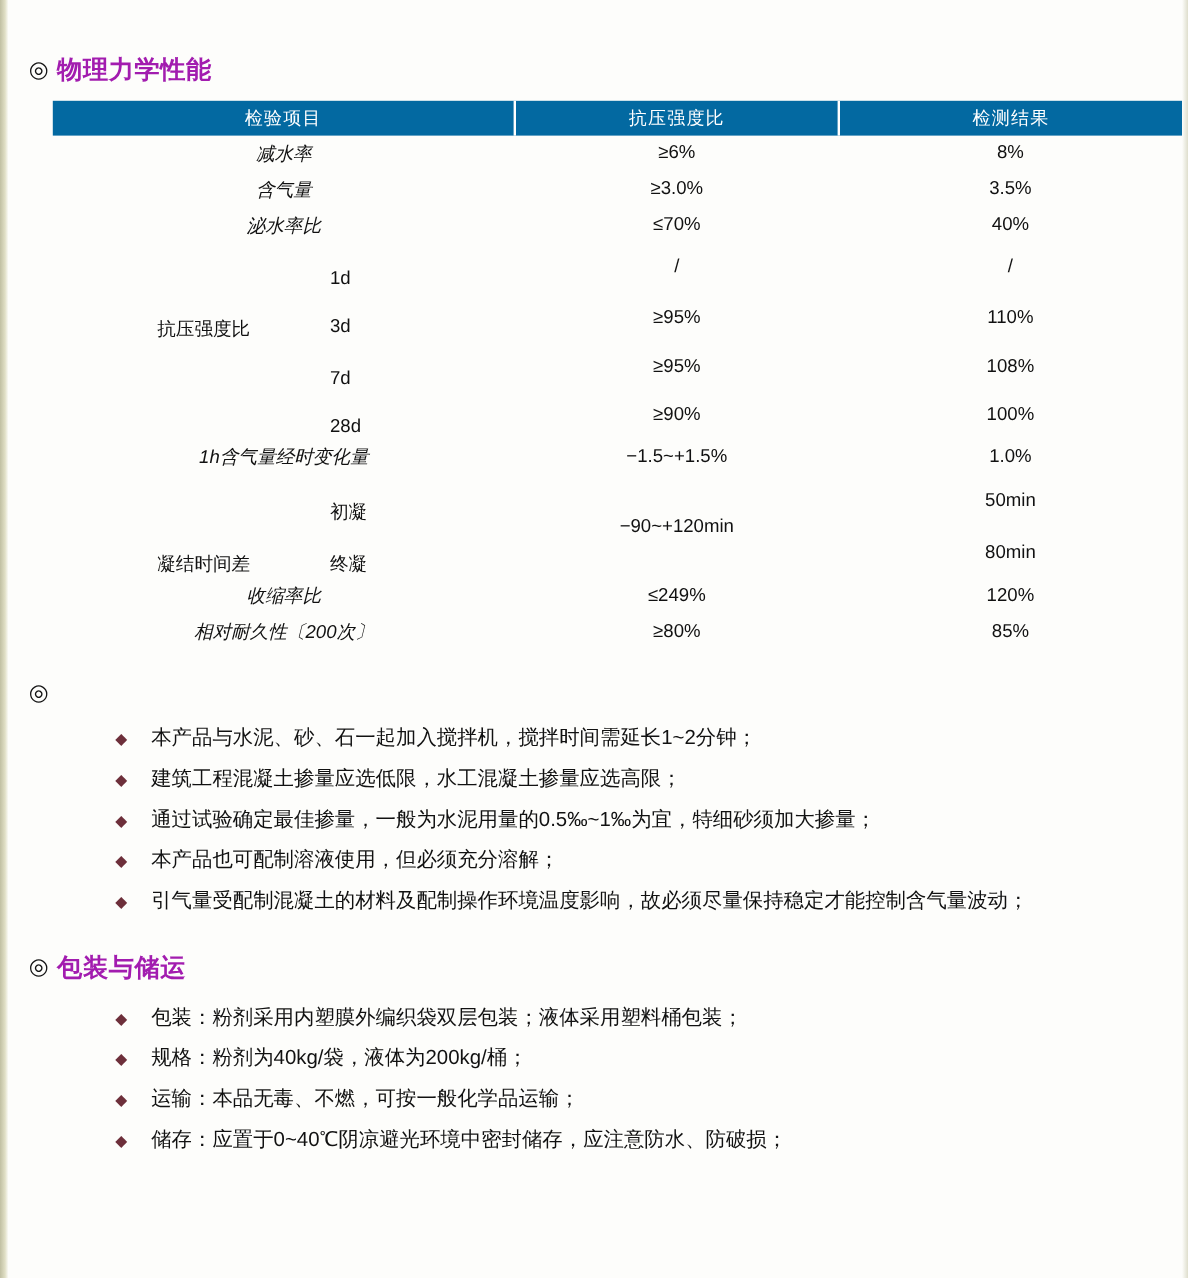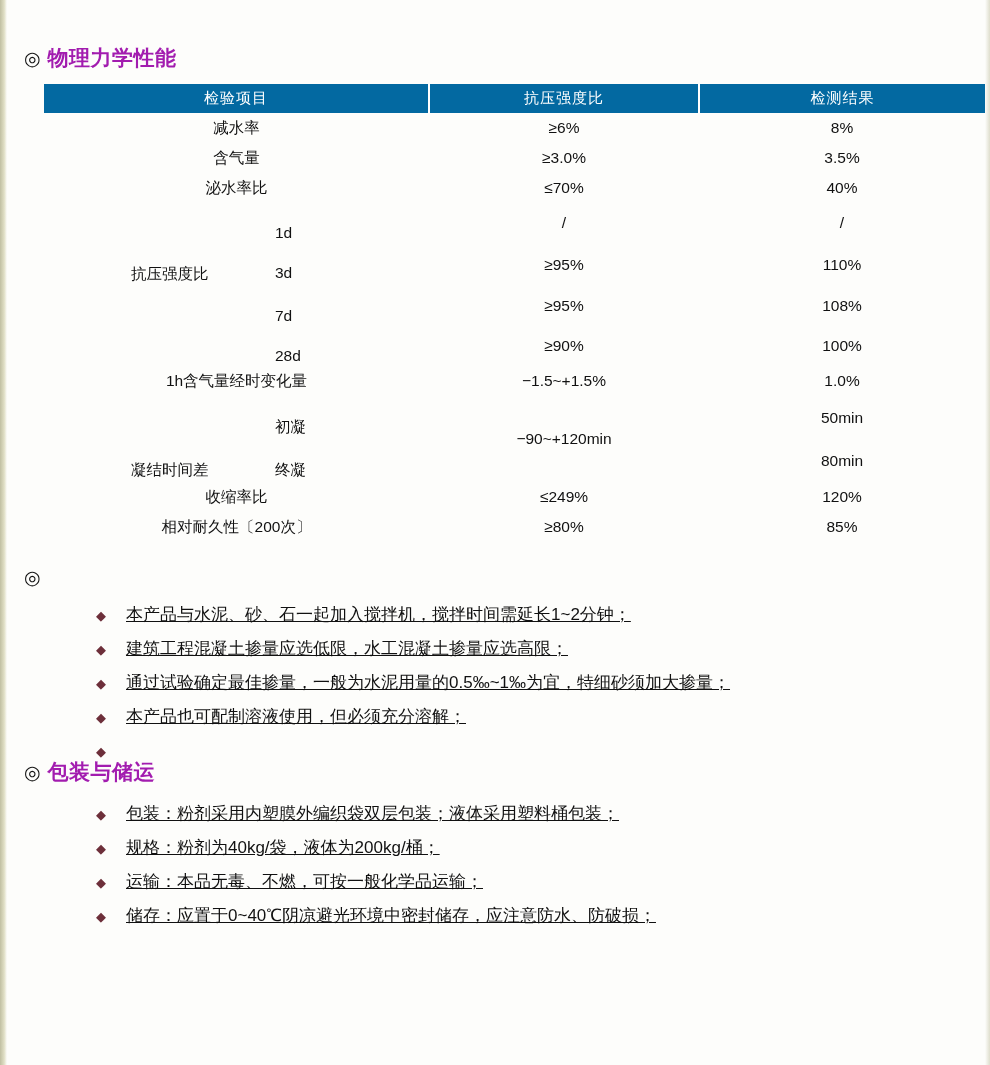--- a/index.html
+++ b/index.html
@@ -83,21 +83,21 @@
     letter-spacing: 1px;
   }
   table.spec th:last-child { border-right: none; }
   table.spec td {
     font-size: 15.5px;
     height: 28px;
     text-align: center;
     color: #111;
     border: none;
   }
-  td.label-cell { text-align: center; }
+  td.label-cell { text-align: center; font-style: italic; }
   .col1 { width: 385px; }
   .col2 { width: 270px; }
   .col3 { width: 286px; }
 
   
   .inner {
     display: flex;
     width: 100%;
     margin-top: 20px;
   }
@@ -131,21 +131,20 @@
   ul.bullets li .dia {
     position: absolute;
     left: 0;
     top: 1px;
     color: #6d2f3a;
     font-size: 13px;
     line-height: 31px;
   }
   ul.bullets li .cont {
     display: block;
-    text-decoration: underline;
   }
   ul.bullets li .line2 {
     display: block;
     margin-left: -16px;
   }
 </style>
 </head>
 <body>
 
 <div class="page">
@@ -283,20 +282,21 @@
     <li>
       <span class="dia">◆</span>
       <span class="cont">通过试验确定最佳掺量，一般为水泥用量的0.5‰~1‰为宜，特细砂须加大掺量；</span>
     </li>
     <li>
       <span class="dia">◆</span>
       <span class="cont">本产品也可配制溶液使用，但必须充分溶解；</span>
     </li>
     <li>
       <span class="dia">◆</span>
+      <span class="cont">引气量受配制混凝土的材料及配制操作环境温度影响，故必须尽量保持稳定才能控制含气量波动；</span>
     </li>
   </ul>
 
   <div class="section-head">
     <span class="ring">◎</span>
     <span class="title">包装与储运</span>
   </div>
   <ul class="bullets">
     <li>
       <span class="dia">◆</span>

